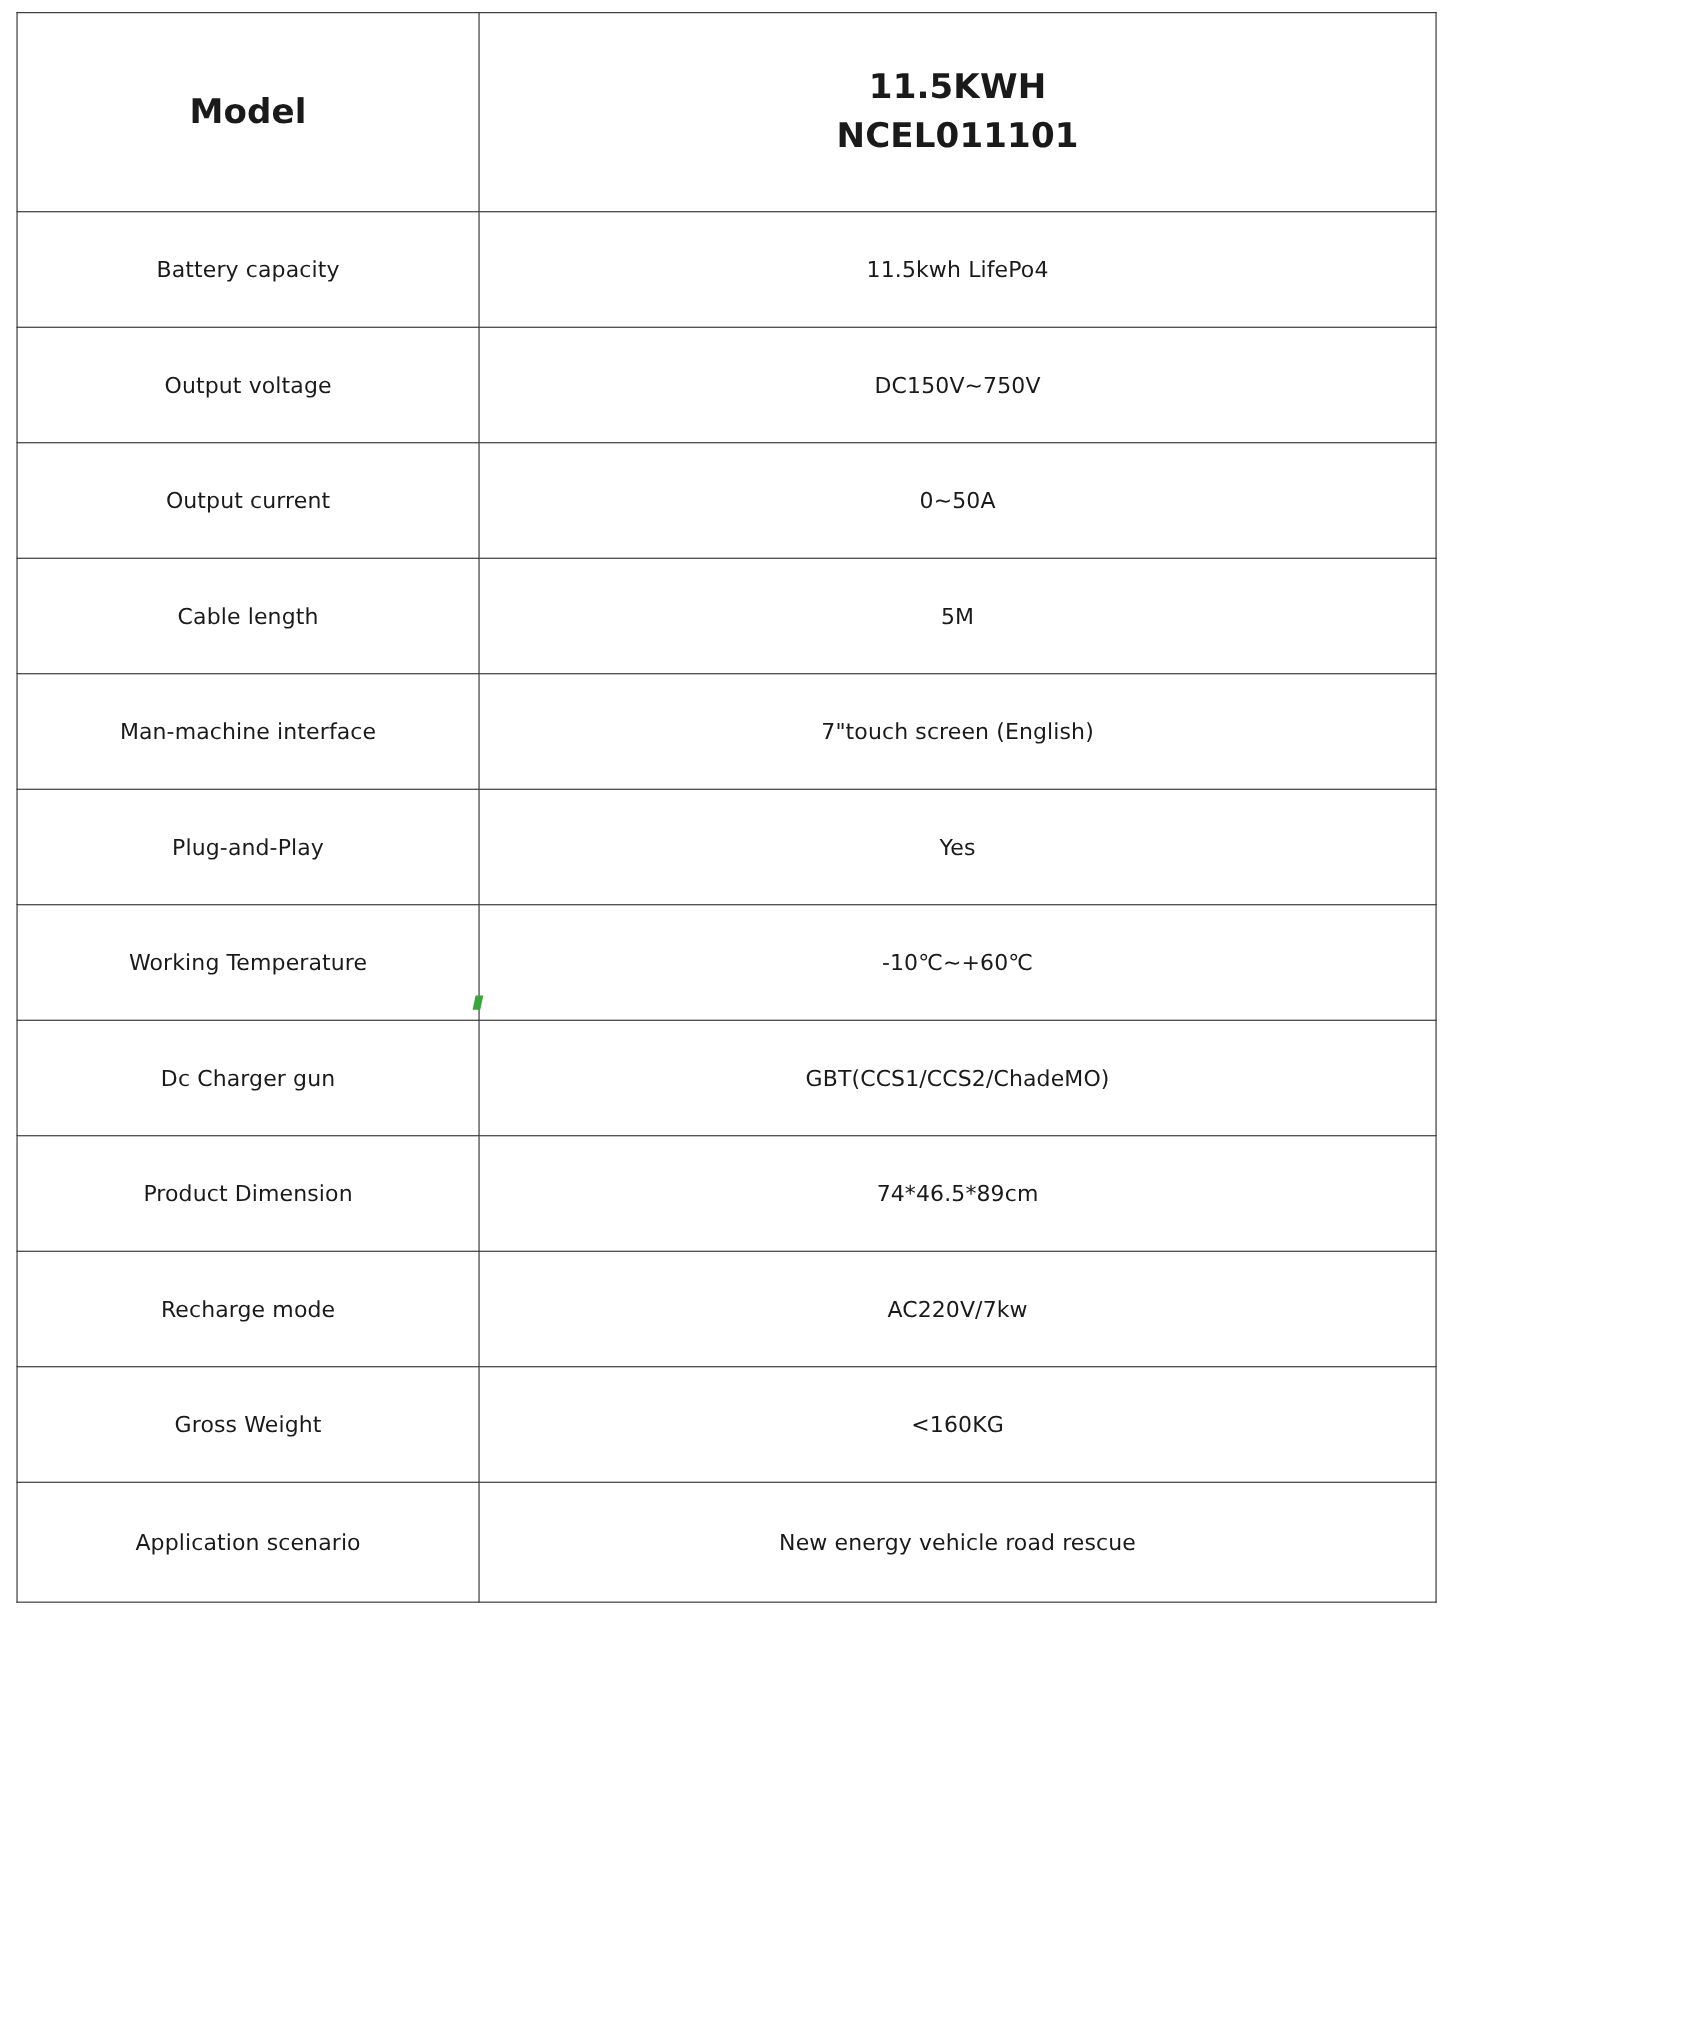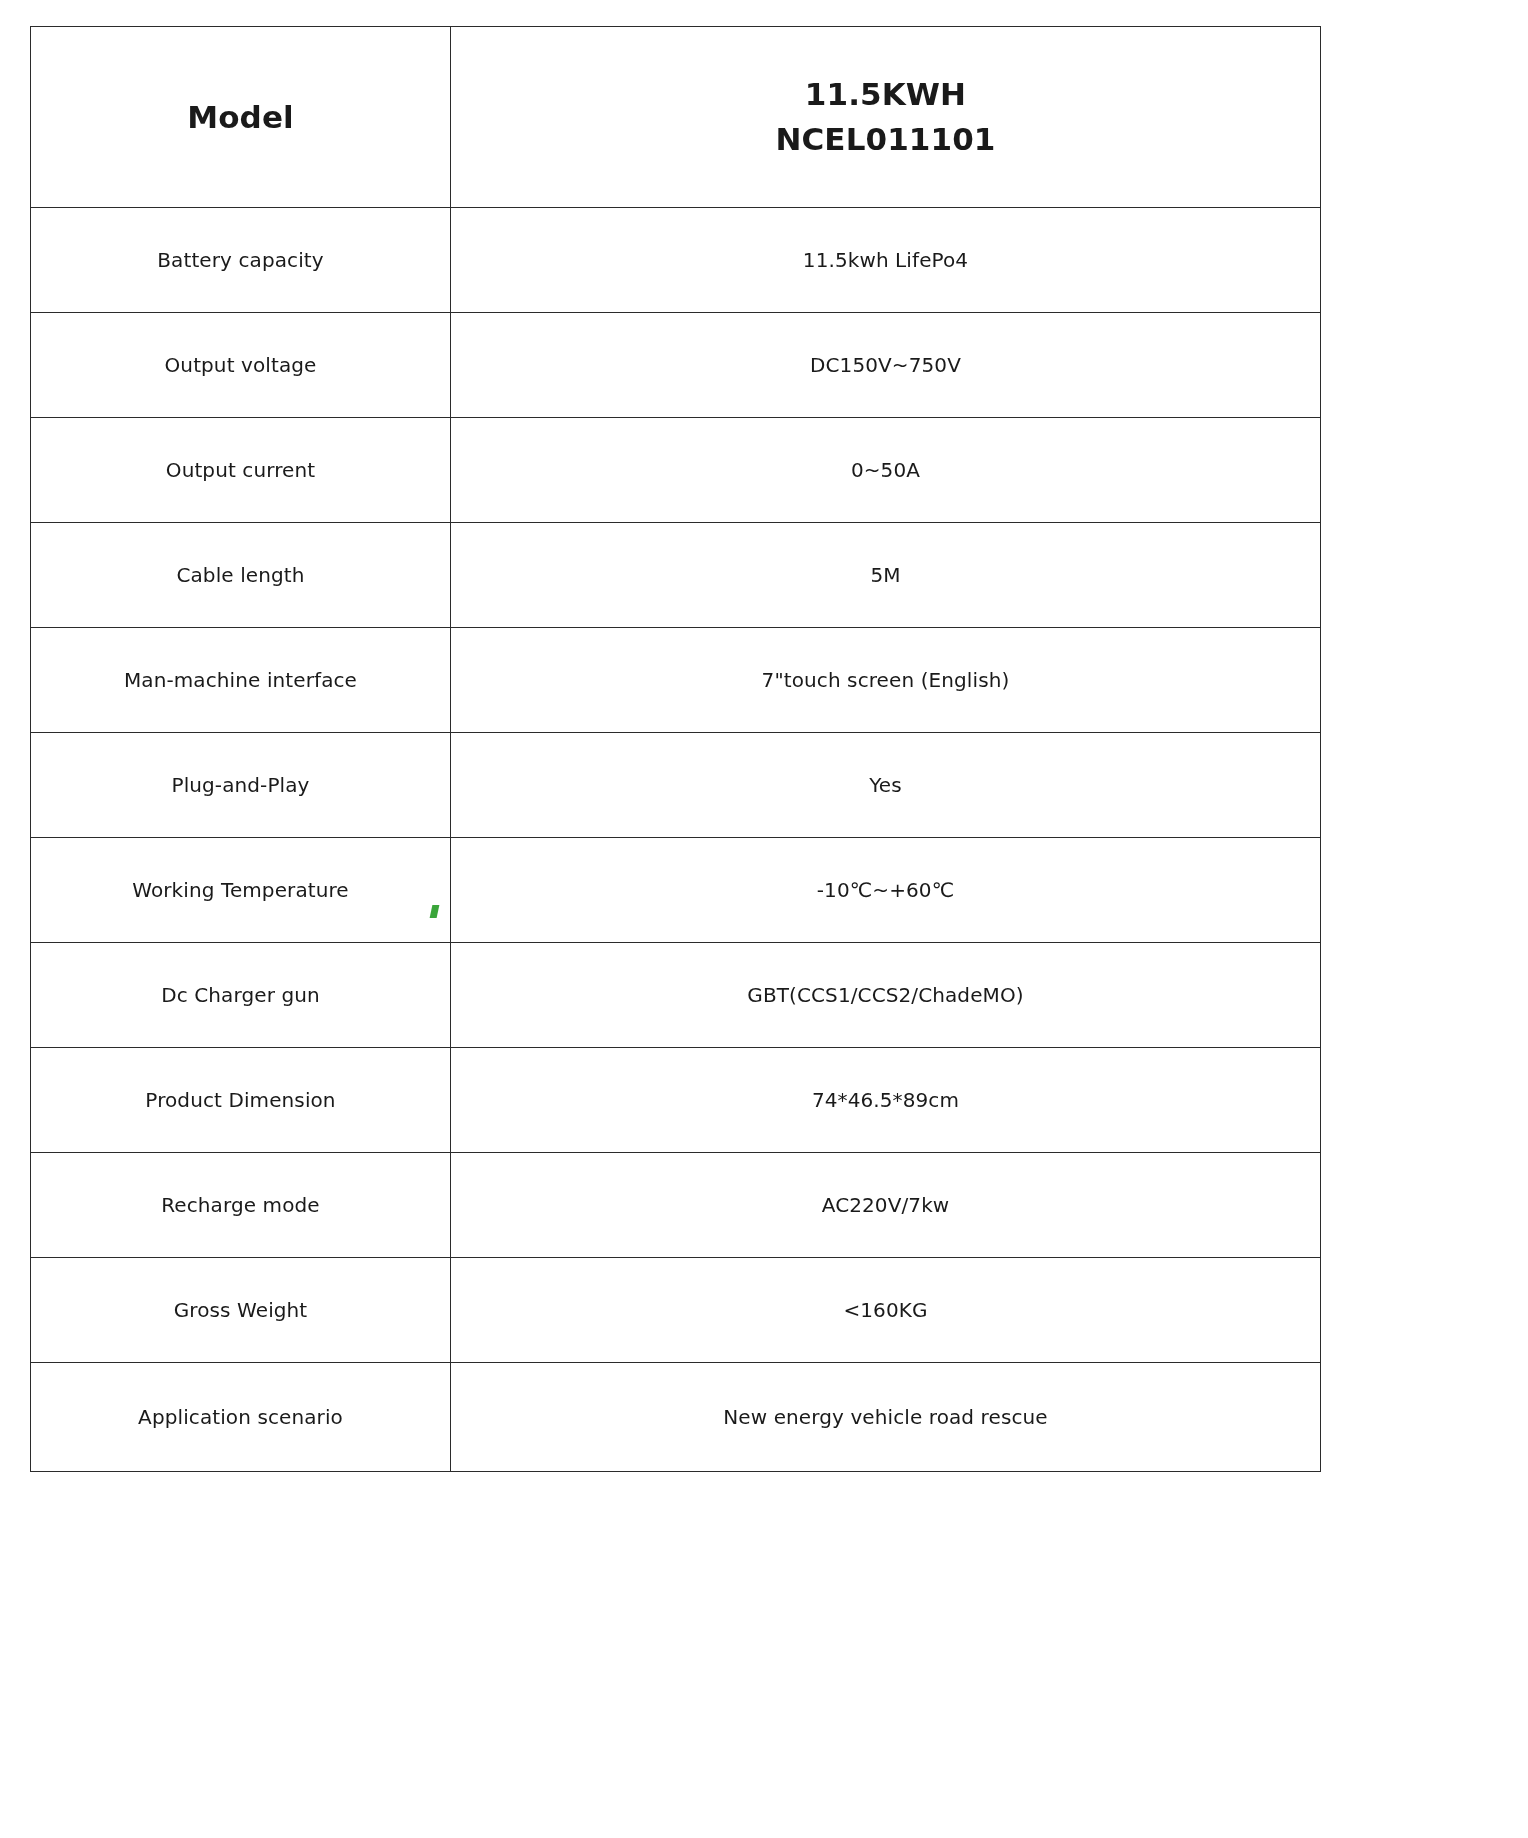--- a/index.html
+++ b/index.html
@@ -15,21 +15,21 @@
   }
   .sheet {
     position: relative;
     width: 1528px;
     height: 1838px;
     box-sizing: border-box;
     padding: 10px 16px 14px 14px;
   }
   table.spec {
     width: 1290px;
-    margin: 16px;
+    margin: 1px;
     border-collapse: collapse;
     table-layout: fixed;
   }
   table.spec td {
     border: 1px solid #2b2b2b;
     text-align: center;
     vertical-align: middle;
     font-size: 20px;
     line-height: 1.25;
     font-weight: 400;

